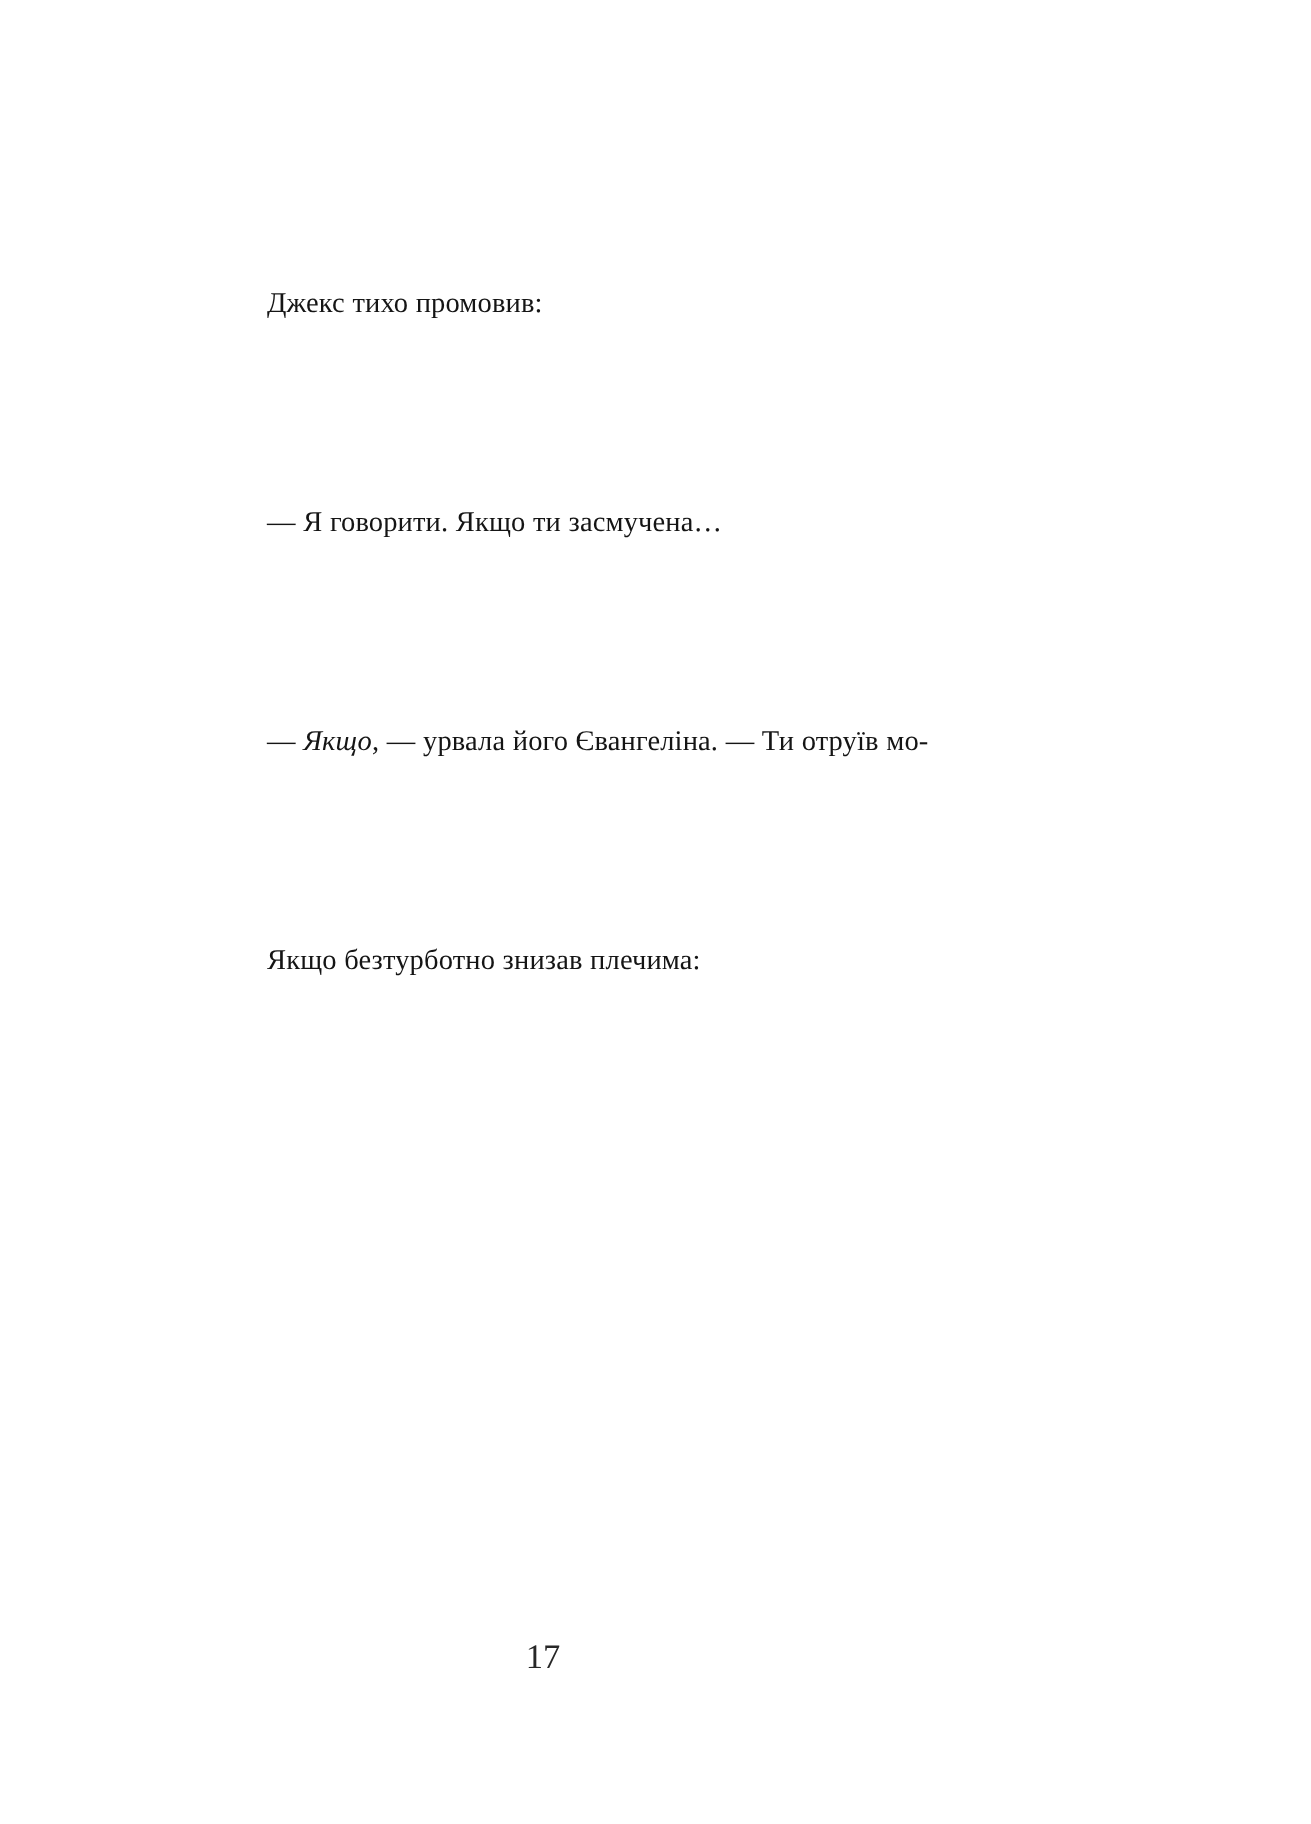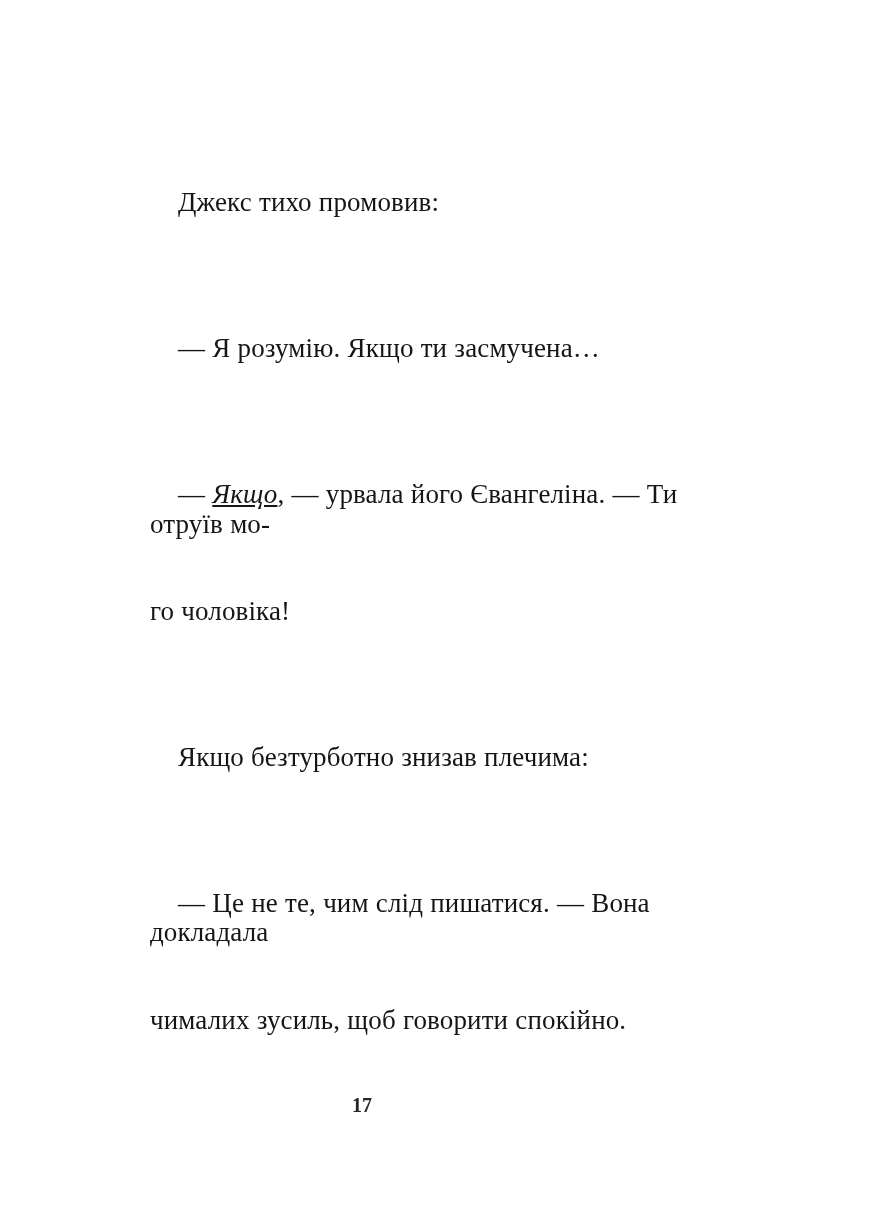--- a/index.html
+++ b/index.html
@@ -27,84 +27,77 @@
 
   .text-block {
     position: absolute;
     left: 150px;
     top: 130px;
     width: 552px;
   }
 
   .para {
     margin: 0;
-    font-size: 27px;
+    font-size: 19px;
     line-height: 29.2px;
     text-align: left;
     letter-spacing: 0.005em;
     white-space: pre-wrap;
     word-spacing: 0.01em;
   }
 
   .para .ln {
     display: block;
   }
 
   .indent {
     display: inline-block;
     width: 28px;
   }
 
   .it {
     font-style: italic;
-    text-decoration: underline;
   }
 
   .folio {
     position: absolute;
     left: 0;
     top: 1093px;
     width: 724px;
     text-align: center;
-    font-size: 20px;
+    font-size: 23px;
     line-height: 24px;
     color: #272727;
     font-family: "Liberation Serif", "DejaVu Serif", serif;
-    font-weight: bold;
   }
 </style>
 </head>
 <body style="background: rgb(255, 255, 255); color: rgb(21, 21, 21);">
 
 <div class="page">
 
   <div class="text-block">
 
     <p class="para">
       <span class="ln"><span class="indent"></span><span>Джекс тихо промовив:</span></span>
     </p>
 
     <p class="para">
-      <span class="ln"><span class="indent"></span><span>— Я розумію. Якщо ти засмучена…</span></span>
+      <span class="ln"><span class="indent"></span><span>— Я говорити. Якщо ти засмучена…</span></span>
     </p>
 
     <p class="para">
       <span class="ln"><span class="indent"></span><span>— <span class="it">Якщо</span>, — урвала його Євангеліна. — Ти отруїв мо-</span></span>
-      <span class="ln"><span>го чоловіка!</span></span>
     </p>
 
     <p class="para">
       <span class="ln"><span class="indent"></span><span>Якщо безтурботно знизав плечима:</span></span>
     </p>
 
 
-    <p class="para">
-      <span class="ln"><span class="indent"></span><span>— Це не те, чим слід пишатися. — Вона докладала</span></span>
-      <span class="ln"><span>чималих зусиль, щоб говорити спокійно.</span></span>
-    </p>
 
     <p class="para">
       
       
       
       
       
       
       
     </p>

